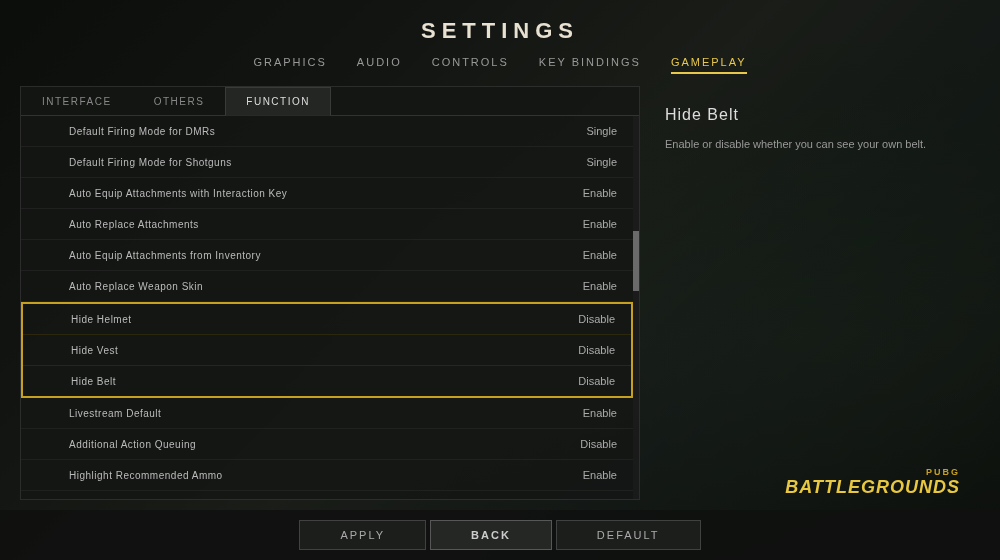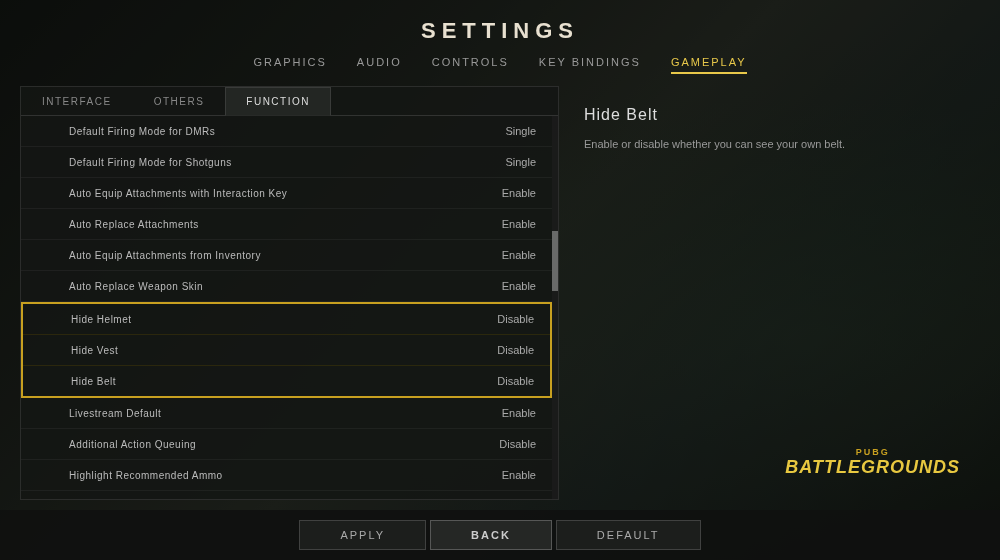--- a/index.html
+++ b/index.html
@@ -86,21 +86,21 @@
     .content {
       display: flex;
       flex: 1;
       padding: 0 20px 10px 20px;
       gap: 10px;
       min-height: 0;
     }
 
     
     .left-panel {
-      width: 539px;
+      width: 620px;
       display: flex;
       flex-direction: column;
       background: rgba(20,22,20,0.85);
       border: 1px solid rgba(80,80,80,0.4);
     }
 
     
     .sub-tabs {
       display: flex;
       border-bottom: 1px solid rgba(80,80,80,0.5);
@@ -222,23 +222,23 @@
 
     .detail-desc {
       font-size: 11px;
       color: #999;
       line-height: 1.6;
     }
 
     
     .pubg-logo {
       position: absolute;
-      bottom: 22px;
+      bottom: 2px;
       right: 20px;
-      text-align: center;
+      text-align: right;
       margin-left: 13px;
     }
 
     .pubg-text {
       font-size: 9px;
       color: #c8a020;
       letter-spacing: 2px;
       font-weight: bold;
     }
 

